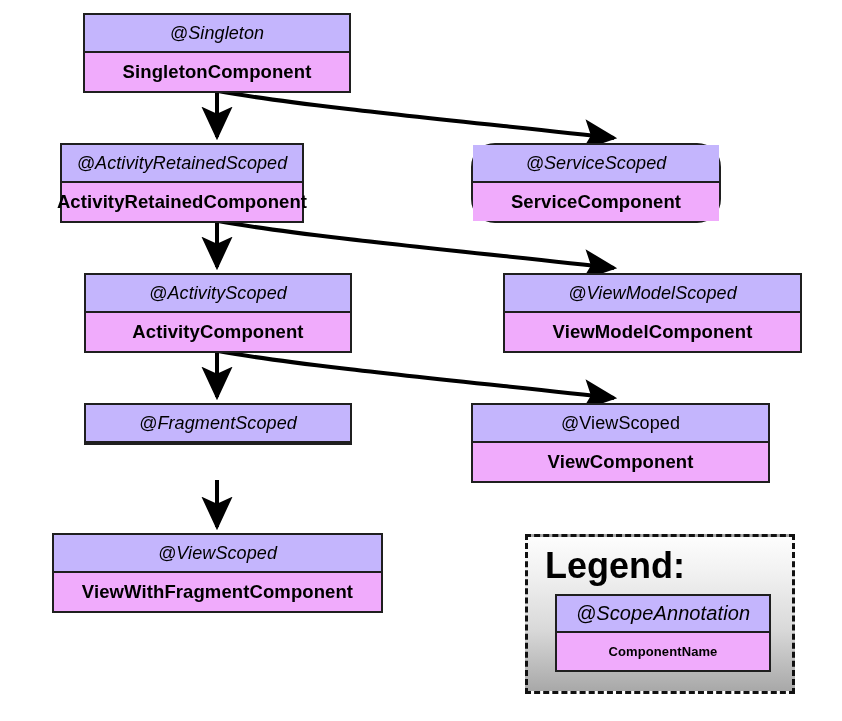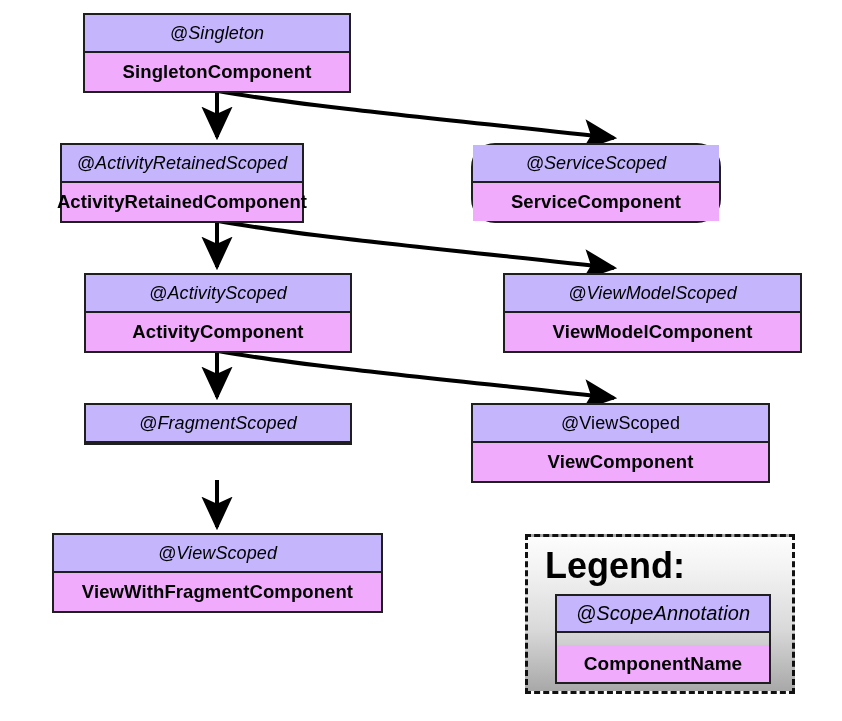--- a/index.html
+++ b/index.html
@@ -82,21 +82,21 @@
   }
   #legend-sample {
     position: absolute;
     left: 27px;
     top: 57px;
     width: 216px;
     box-sizing: border-box;
     border: 2px solid #1f1f1f;
   }
   #legend-sample .node-scope { font-size: 20px; height: 37px; }
-  #legend-sample .node-name  { font-size: 19px; height: 37px; margin-top: 12px; }
+  #legend-sample .node-name  { font-size: 13px; height: 37px; }
 </style>
 </head>
 <body>
 
 <div id="diagram">
 
   <svg id="arrow-layer" viewBox="0 0 842 721" width="842" height="721" xmlns="http://www.w3.org/2000/svg">
     <defs>
       <marker id="arrowhead" markerWidth="9" markerHeight="9" refX="7.6" refY="4.5" orient="auto" markerUnits="strokeWidth">
         <path d="M 0 0.6 L 8.4 4.5 L 0 8.4 L 1.8 4.5 Z" fill="#000000"></path>

